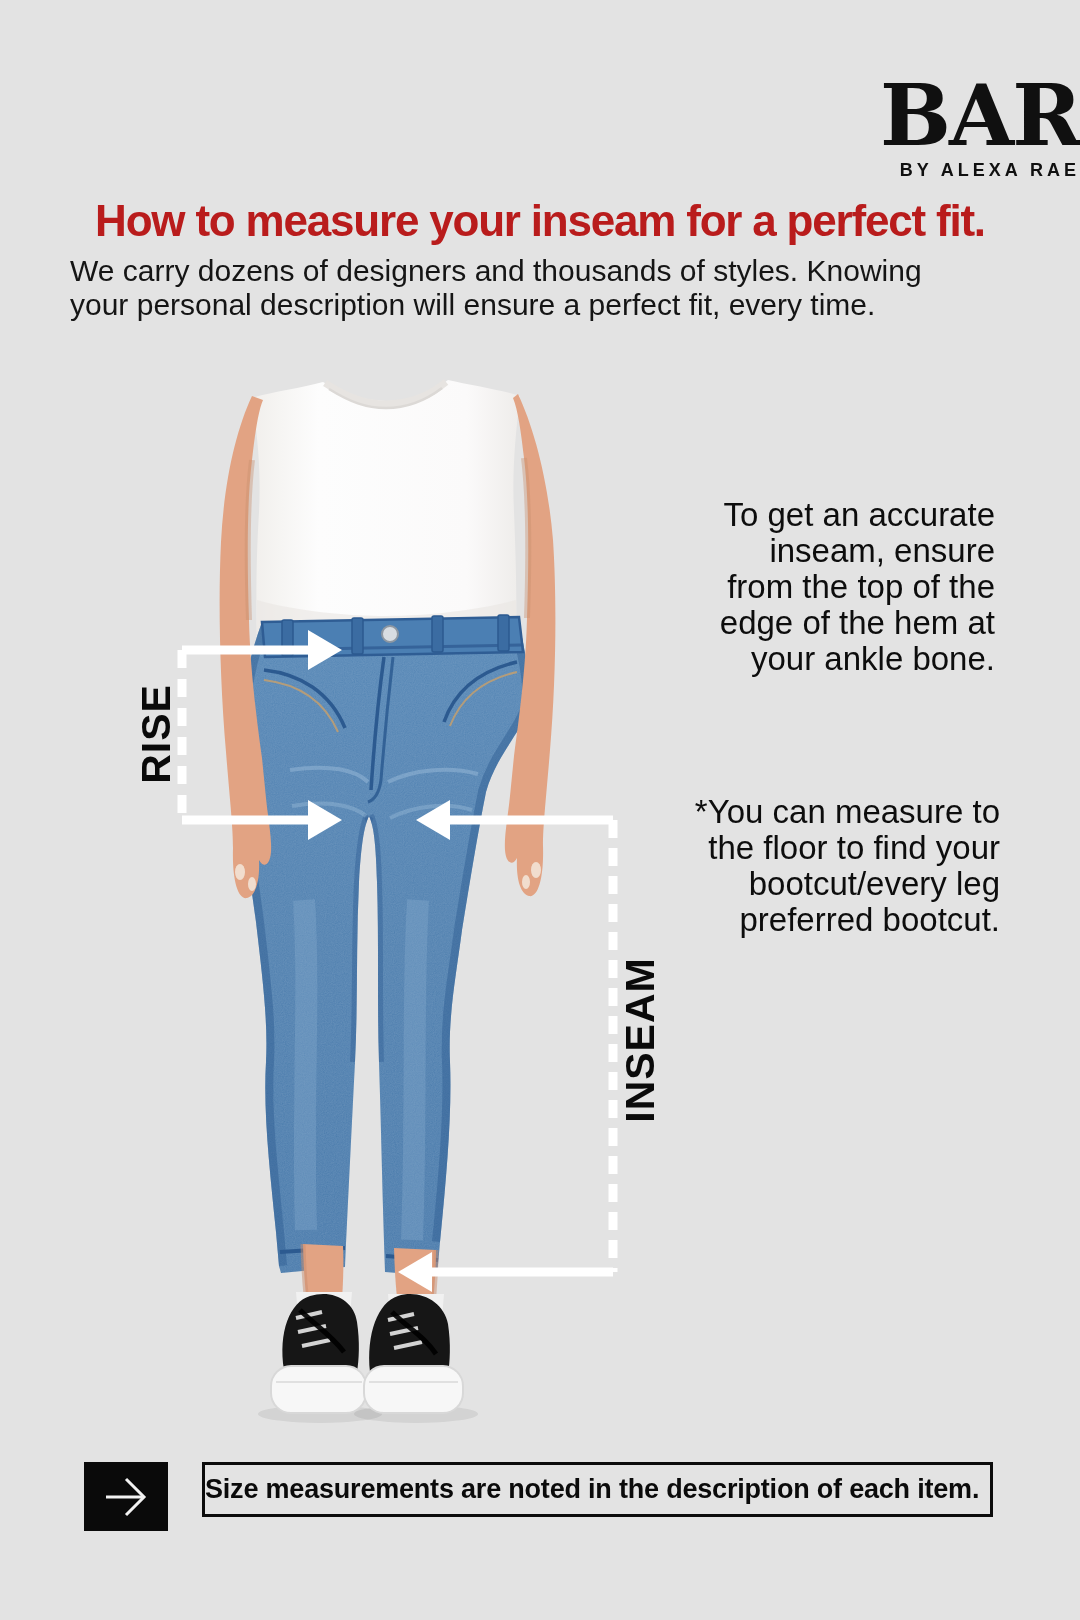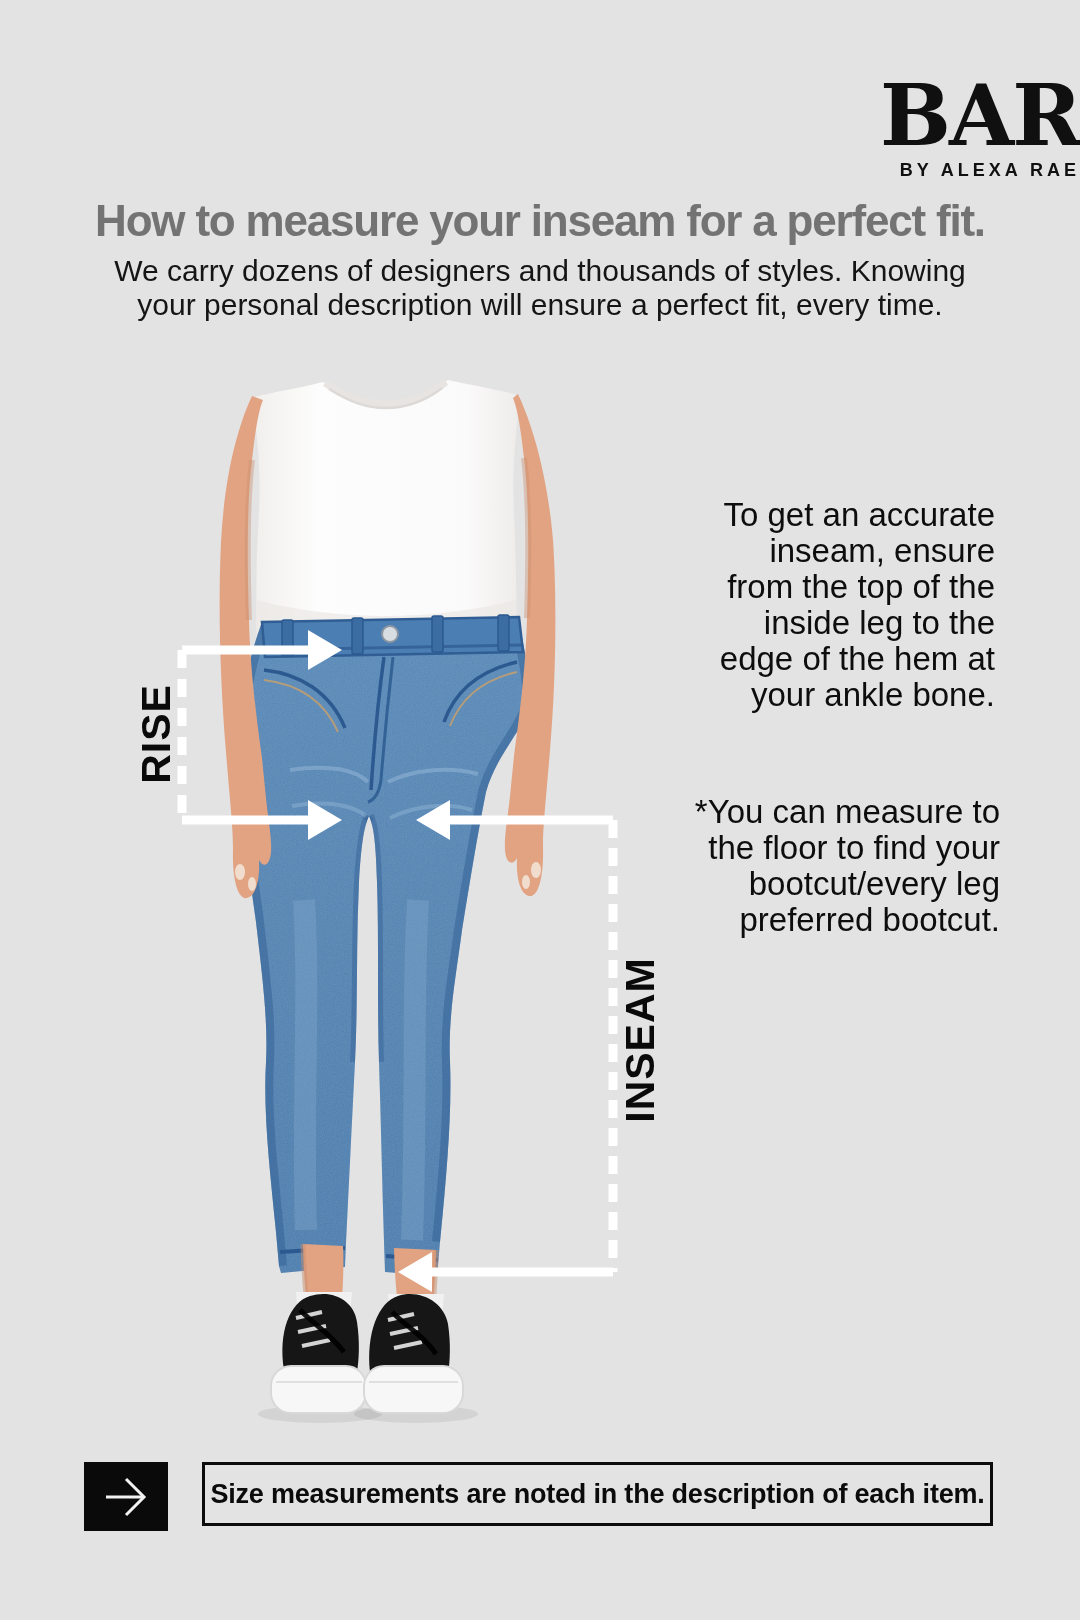--- a/index.html
+++ b/index.html
@@ -10,39 +10,39 @@
   *{margin:0;padding:0;box-sizing:border-box}
   html,body{background:var(--background)}
   body{font-family:"Liberation Sans",sans-serif;color:var(--ink)}
   .canvas{position:relative;width:1080px;height:1620px;margin:0 auto;background:var(--background);overflow:hidden}
 
   .brand{position:absolute;left:0;top:74px;width:100%;text-align:right}
   .brand-logo{font-family:"DejaVu Serif",serif;font-weight:bold;font-size:84px;line-height:1;letter-spacing:-2px;color:#101010}
   .brand-tagline{margin-top:2px;font-size:18px;font-weight:bold;letter-spacing:4px;color:#101010}
 
   .page-title{position:absolute;left:0;top:196px;width:100%;text-align:center;
-    font-size:44px;font-weight:bold;letter-spacing:-1.2px;color:#737373}
-  .page-subtitle{position:absolute;left:50%;top:254px;transform:translateX(-50%);width:940px;text-align:center;
+    font-size:44px;font-weight:bold;letter-spacing:-1.2px;color:#b91c1c}
+  .page-subtitle{position:absolute;left:50%;top:254px;transform:translateX(-50%);width:940px;text-align:left;
     font-size:30px;line-height:1.13;color:#151515}
 
   .fig{position:absolute;left:0;top:0;width:1080px;height:1620px}
 
   .measure-label{position:absolute;transform:translate(-50%,-50%) rotate(-90deg);
     font-size:41px;font-weight:bold;letter-spacing:1px;color:#0a0a0a;white-space:nowrap}
   #rise-label{left:156px;top:734px}
   #inseam-label{left:640px;top:1040px}
 
   .note-col{position:absolute;text-align:right;font-size:33px;line-height:1.09;color:#0d0d0d}
   #primary-note{left:645px;top:497px;width:350px}
   #secondary-note{left:640px;top:794px;width:360px}
 
   .next-button{position:absolute;left:84px;top:1462px;width:84px;height:69px;background:var(--button-black);
     display:flex;align-items:center;justify-content:center;cursor:pointer;border:none}
-  .note-box{position:absolute;left:202px;top:1462px;width:791px;height:64px;border:3px solid #0b0b0b;
-    display:flex;align-items:center;justify-content:center}
+  .note-box{position:absolute;left:202px;top:1462px;width:791px;height:55px;border:3px solid #0b0b0b;
+    display:flex;align-items:center;justify-content:flex-start}
   .note-box span{font-size:27px;font-weight:bold;letter-spacing:-0.2px;color:#0b0b0b;white-space:nowrap}
 </style>
 </head>
 <body>
 
 <div class="canvas">
 
   <div class="brand">
     <div class="brand-logo">BAR</div>
     <div class="brand-tagline">BY ALEXA RAE</div>
@@ -195,21 +195,20 @@
     </g>
   </svg>
 
   <div class="measure-label" id="rise-label">RISE</div>
   <div class="measure-label" id="inseam-label">INSEAM</div>
 
   <div class="note-col" id="primary-note">
     <div>To get an accurate</div>
     <div>inseam, ensure</div>
     <div>from the top of the</div>
-    <div>inside leg to the</div>
     <div>edge of the hem at</div>
     <div>your ankle bone.</div>
   </div>
   <div class="note-col" id="secondary-note">
     <div>*You can measure to</div>
     <div>the floor to find your</div>
     <div>bootcut/every leg</div>
     <div>preferred bootcut.</div>
   </div>
 

